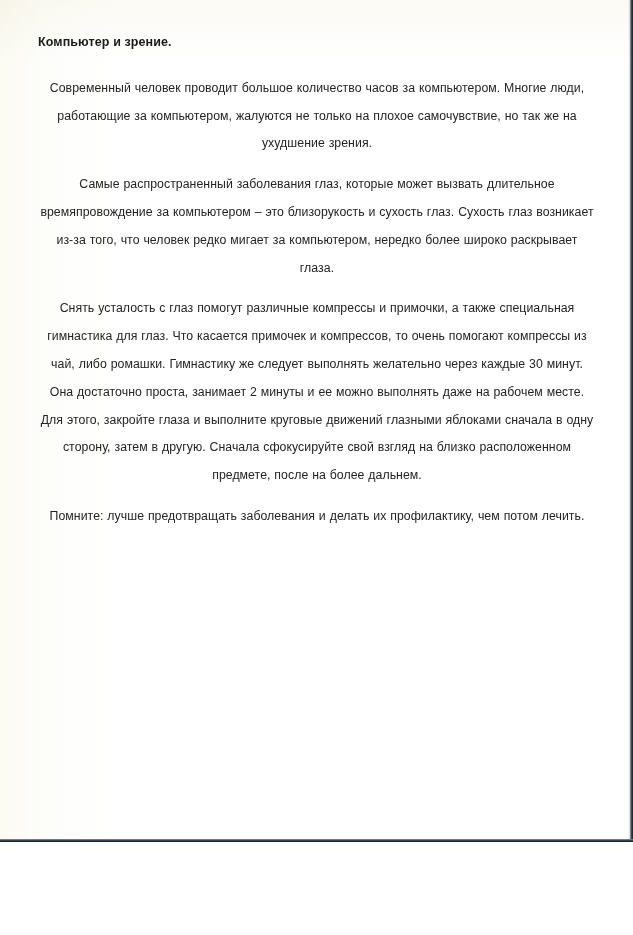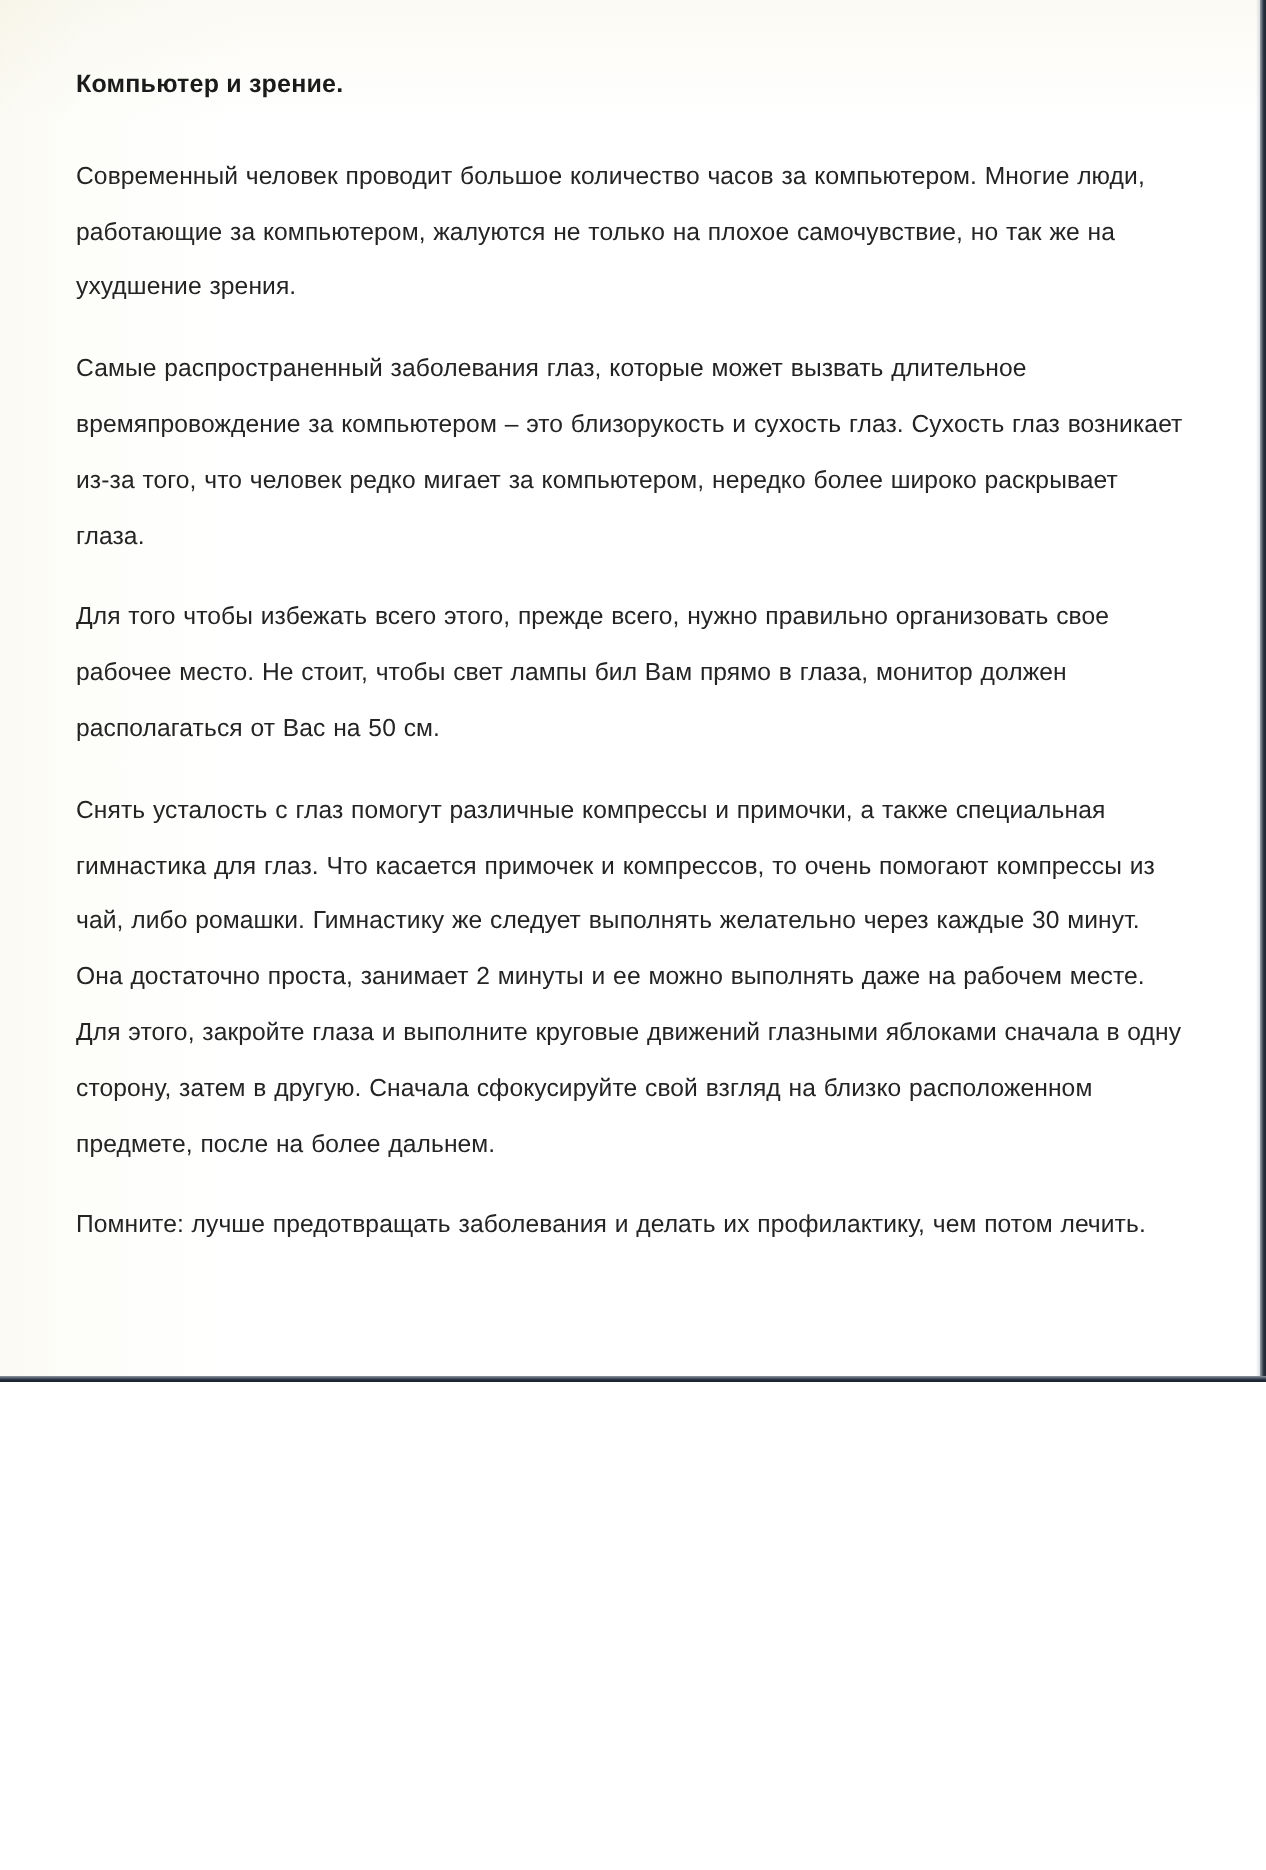--- a/index.html
+++ b/index.html
@@ -5,21 +5,21 @@
 <style>
   html, body {
     margin: 0;
     padding: 0;
     background: #ffffff;
   }
 
   .page {
     position: relative;
     width: 633px;
-    height: 691px;
+    height: 842px;
     box-sizing: border-box;
     background: #fdfdfa;
     overflow: hidden;
     font-family: "Liberation Sans", "DejaVu Sans", sans-serif;
   }
 
   
   .page-wash {
     position: absolute;
     inset: 0;
@@ -70,21 +70,21 @@
     letter-spacing: 0.1px;
     line-height: 1.35;
     margin: 0 0 24px 0;
   }
 
   .doc-para {
     font-size: 12.3px;
     color: #242424;
     line-height: 27.8px;
     margin: 0 0 13px 0;
-    text-align: left;
+    text-align: center;
     letter-spacing: 0.05px;
     word-spacing: 0.4px;
   }
 
   .doc-para:last-child {
     margin-bottom: 0;
   }
 </style>
 </head>
 <body>
@@ -95,21 +95,20 @@
 
   <div class="doc-body">
 
     <h1 class="doc-title">Компьютер и зрение.</h1>
 
     <p class="doc-para">Современный человек проводит большое количество часов за компьютером. Многие люди, работающие за компьютером, жалуются не только на  плохое самочувствие, но так же на ухудшение зрения.</p>
 
 
     <p class="doc-para">Самые распространенный заболевания глаз, которые может вызвать длительное времяпровождение за компьютером – это близорукость и сухость глаз.  Сухость глаз возникает из-за того, что человек редко мигает за компьютером, нередко более широко раскрывает глаза.</p>
 
-    <p class="doc-para">Для того чтобы избежать всего этого,  прежде всего, нужно правильно организовать свое рабочее место. Не стоит, чтобы свет лампы бил Вам прямо в глаза, монитор должен располагаться от Вас на 50 см.</p>
 
     <p class="doc-para">Снять усталость с глаз помогут различные компрессы и примочки, а также специальная гимнастика для глаз. Что касается примочек и компрессов, то очень помогают компрессы из чай, либо ромашки. Гимнастику же следует выполнять желательно через каждые 30 минут. Она достаточно проста,  занимает 2 минуты и ее можно выполнять даже на рабочем месте. Для этого,  закройте глаза и выполните  круговые движений глазными яблоками сначала в одну сторону,  затем в другую.  Сначала сфокусируйте свой взгляд  на близко расположенном  предмете,  после на более дальнем.</p>
 
 
     <p class="doc-para">Помните: лучше предотвращать заболевания и делать их профилактику, чем потом лечить.</p>
 
   </div>
 
   <div class="edge-right-inner"></div>
   <div class="edge-right"></div>

